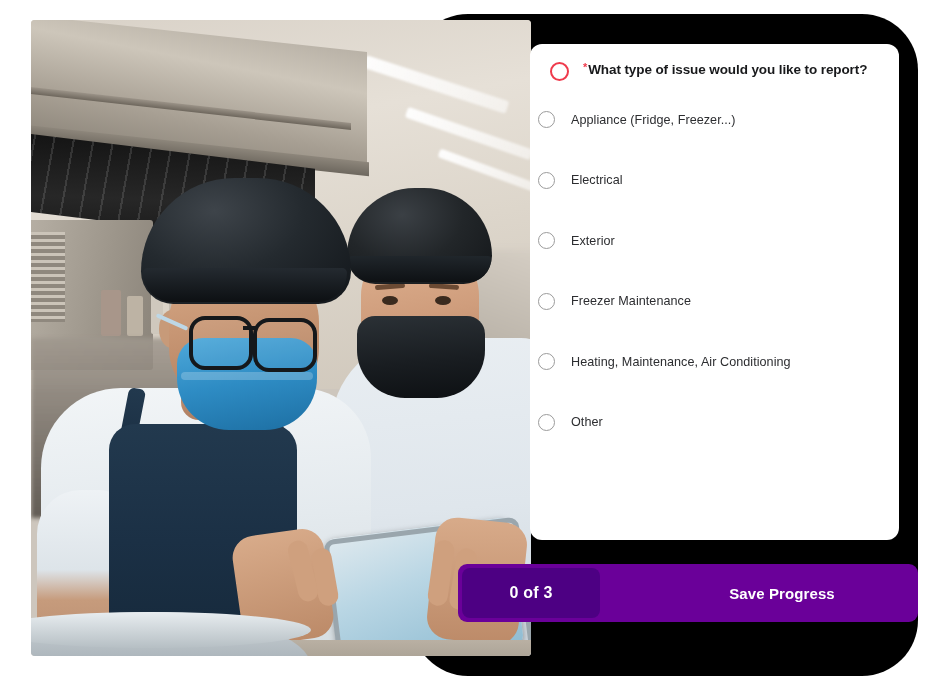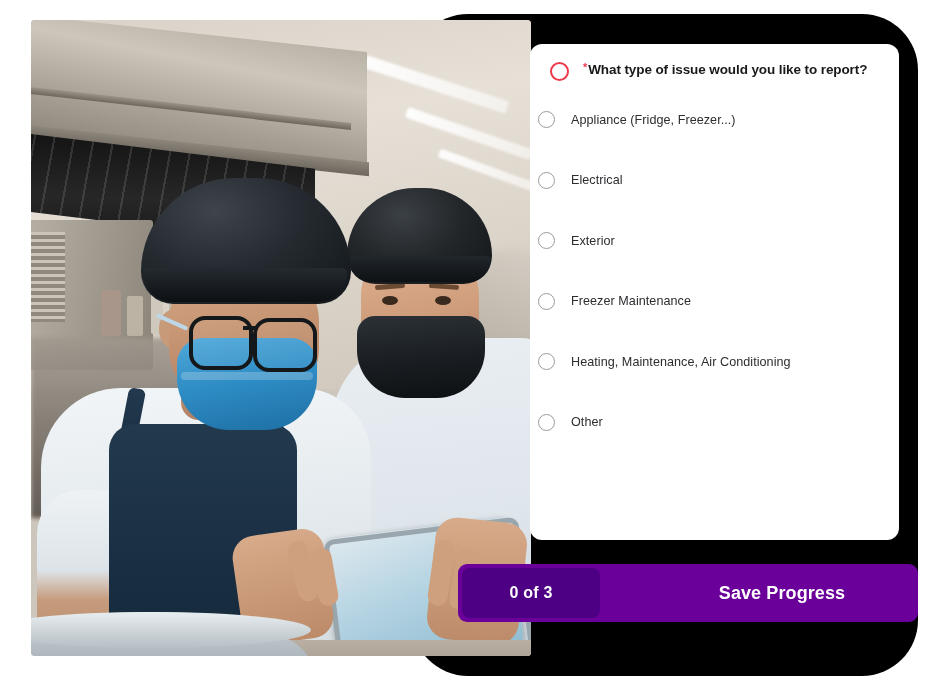--- a/index.html
+++ b/index.html
@@ -379,21 +379,21 @@
     font-weight: bold;
     letter-spacing: 0.2px;
   }
   .save-button {
     flex: 1;
     height: 58px;
     display: flex;
     align-items: center;
     justify-content: center;
     color: #ffffff;
-    font-size: 18px;
+    font-size: 15px;
     font-weight: bold;
     letter-spacing: 0.1px;
     cursor: pointer;
     background: transparent;
     border: none;
     font-family: "Liberation Sans", sans-serif;
     margin-left: 46px;
   }
 </style>
 </head>

